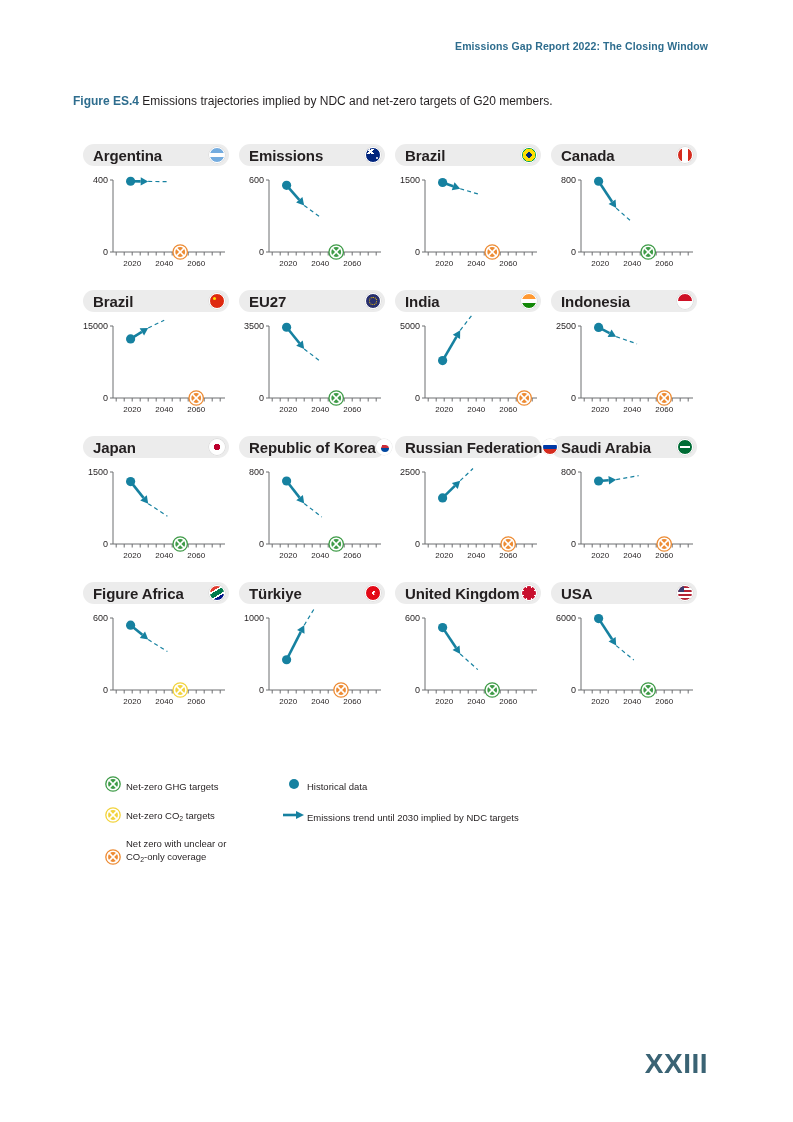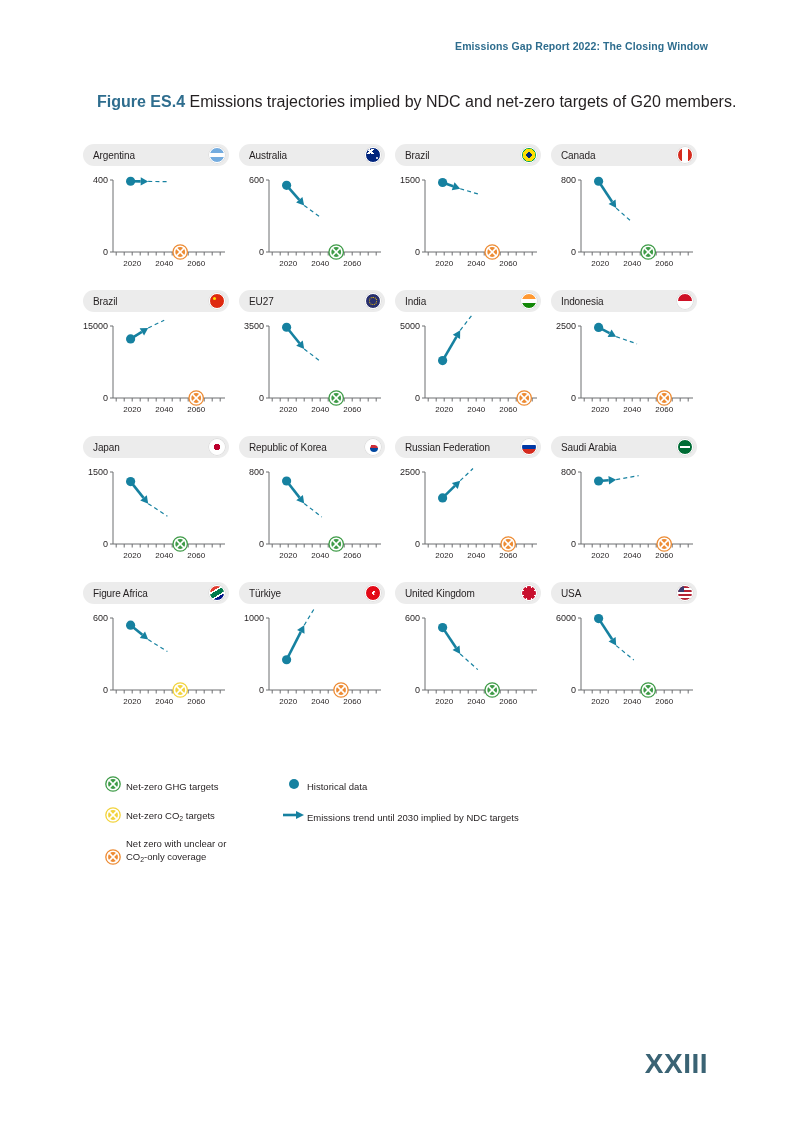--- a/index.html
+++ b/index.html
@@ -19,23 +19,23 @@
     top: 40px; right: 85px;
     font-size: 10.5px;
     font-weight: bold;
     color: #2e6d8e;
     letter-spacing: .1px;
   }
 
   
   #caption {
     position: absolute;
-    left: 97px; top: 94px;
+    left: 73px; top: 94px;
     width: 640px;
-    font-size: 16px;
+    font-size: 12px;
     line-height: 15.5px;
     color: #231f20;
   }
   #caption .fig-label { color:#2e6d8e; font-weight:bold; }
   #caption .sub { display:block; }
   sub { font-size: 72%; vertical-align: -.22em; }
 
   
   #panel-grid {
     position: absolute;
@@ -48,22 +48,22 @@
   .panel-header {
     height: 22px;
     background: #ececec;
     border-radius: 11px;
     display: flex;
     align-items: center;
     justify-content: space-between;
     padding: 0 4px 0 10px;
   }
   .panel-title {
-    font-size: 10px;
-    font-weight: normal;
+    font-size: 15px;
+    font-weight: bold;
     color: #231f20;
     white-space: nowrap;
     letter-spacing: -.1px;
   }
   .flag {
     width: 16px; height: 16px;
     border-radius: 50%;
     flex: 0 0 16px;
     border: 1.2px solid #ffffff;
     box-shadow: 0 0 0 .5px rgba(0,0,0,.10);
@@ -171,21 +171,21 @@
               <circle cx="97.2" cy="86" r="7.2" fill="#ffffff" stroke="#ed8b33" stroke-width="1.3"></circle>
               <circle cx="97.2" cy="86" r="4.9" fill="#ed8b33"></circle>
               <line x1="93.378" y1="82.178" x2="101.022" y2="89.822" stroke="#ffffff" stroke-width="1.6"></line>
               <line x1="93.378" y1="89.822" x2="101.022" y2="82.178" stroke="#ffffff" stroke-width="1.6"></line>
             </g>
           </svg>
         </div>
       </div>
       <div class="panel">
         <div class="panel-header">
-          <span class="panel-title">Australia</span>
+          <span class="panel-title">Emissions</span>
           <span class="flag" style="background: linear-gradient(135deg, rgb(0, 36, 125) 0px, rgb(0, 36, 125) 100%);">
             <span style="position:absolute;left:1px;top:1px;width:7px;height:5px;background:linear-gradient(45deg,transparent 40%,#fff 40% 60%,transparent 60%),linear-gradient(-45deg,transparent 40%,#fff 40% 60%,transparent 60%),#00247d"></span>
             <span style="position:absolute;right:2px;bottom:3px;width:2px;height:2px;border-radius:50%;background:#fff"></span>
           </span>
         </div>
         <div class="plot-wrap">
           <svg width="146" height="112">
             <line x1="30" y1="14" x2="30" y2="86" class="axis-line"></line>
             <line x1="30" y1="86" x2="142" y2="86" class="axis-line"></line>
             <line x1="27" y1="86" x2="30" y2="86" class="tick"></line>

